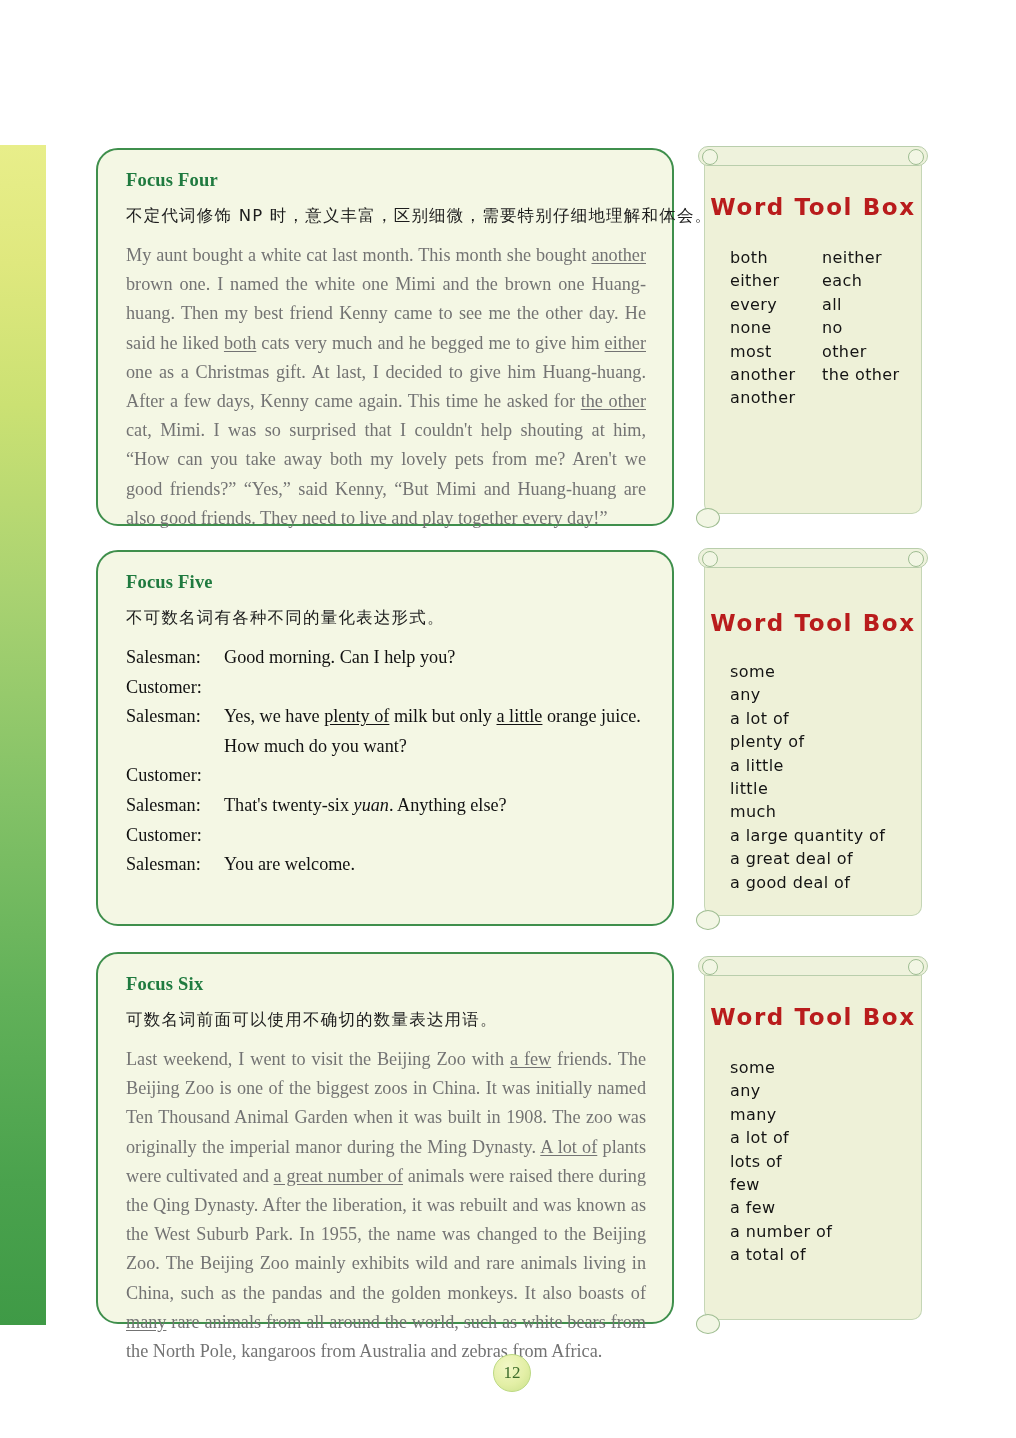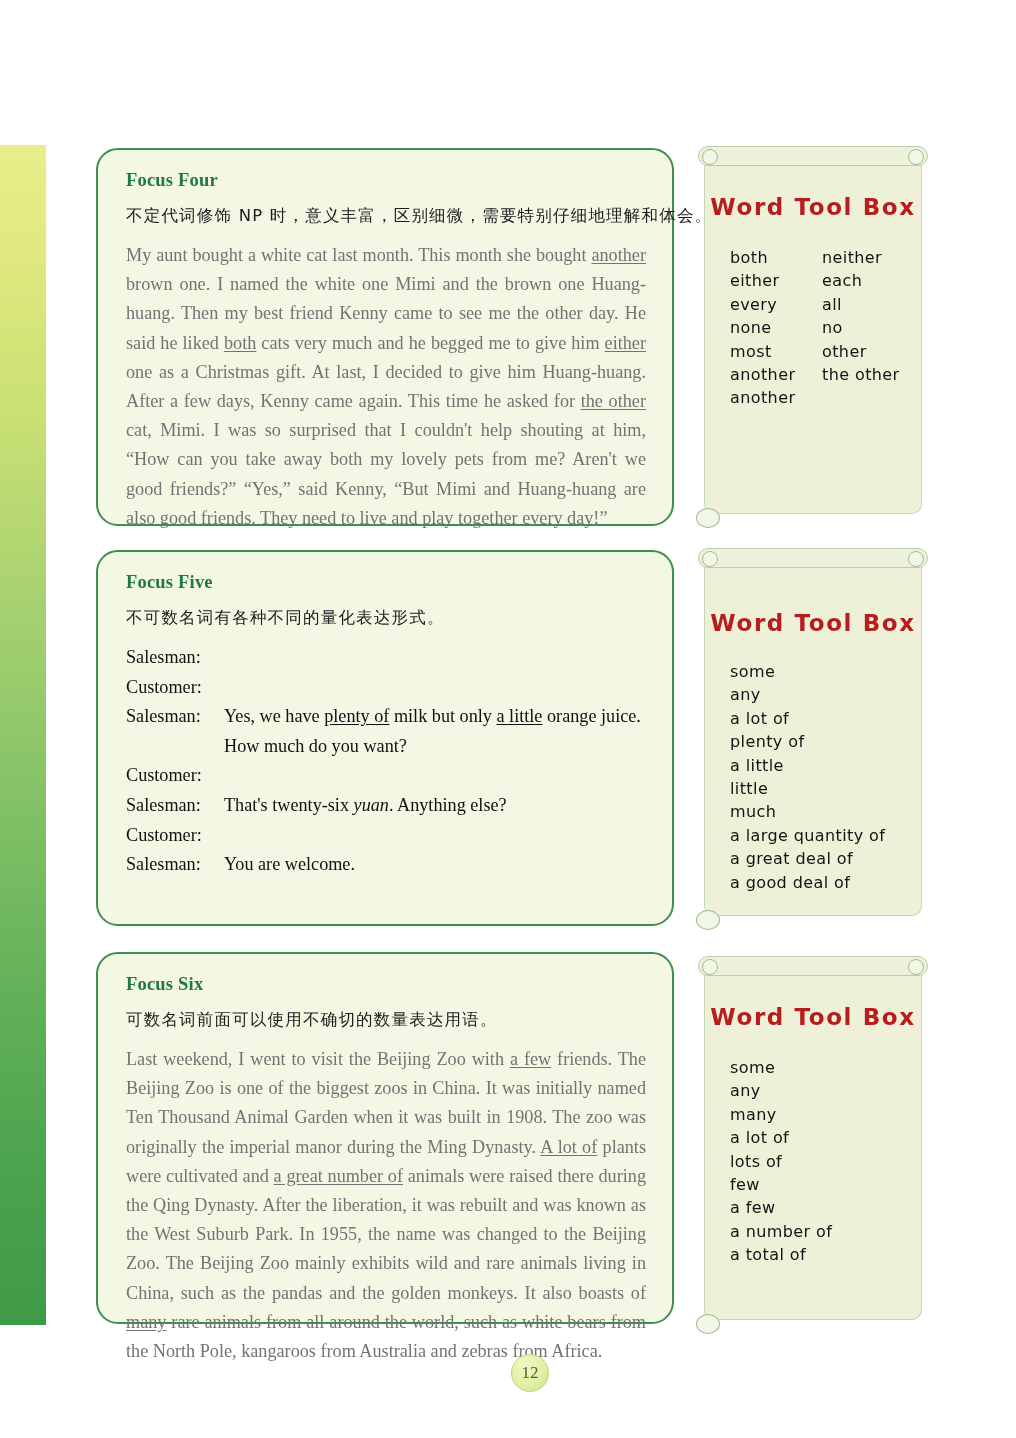--- a/index.html
+++ b/index.html
@@ -198,21 +198,21 @@
   .wtb-words.two-col {
     display: grid;
     grid-template-columns: 92px auto;
     grid-auto-flow: row;
   }
   .wtb-words.one-col .w-item { display: block; }
 
   
   #page-number {
     position: absolute;
-    left: 511px;
+    left: 493px;
     top: 1354px;
     width: 36px;
     height: 36px;
     border-radius: 50%;
     background: radial-gradient(circle at 38% 32%, #f2f7c6 0%, #e3efa6 55%, #c9e08a 100%);
     border: 1.5px solid #bcd982;
     display: flex;
     align-items: center;
     justify-content: center;
     font-family: "Liberation Serif", serif;
@@ -232,20 +232,21 @@
     <div class="cn-line">不定代词修饰 NP 时，意义丰富，区别细微，需要特别仔细地理解和体会。</div>
     <div class="body-text">My aunt bought a white cat last month. This month she bought <u>another</u> brown one. I named the white one Mimi and the brown one Huang-huang. Then my best friend Kenny came to see me the other day. He said he liked <u>both</u> cats very much and he begged me to give him <u>either</u> one as a Christmas gift. At last, I decided to give him Huang-huang. After a few days, Kenny came again. This time he asked for <u>the other</u> cat, Mimi. I was so surprised that I couldn't help shouting at him, “How can you take away both my lovely pets from me? Aren't we good friends?” “Yes,” said Kenny, “But Mimi and Huang-huang are also good friends. They need to live and play together every day!”</div>
   </div>
 
   <div class="focus-card" id="focus-five">
     <div class="focus-title">Focus Five</div>
     <div class="cn-line">不可数名词有各种不同的量化表达形式。</div>
     <div class="dialogue">
         <div class="dl-row">
           <div class="dl-speaker">Salesman:</div>
+          <div class="dl-line">Good morning. Can I help you?</div>
         </div>
         <div class="dl-row">
           <div class="dl-speaker">Customer:</div>
         </div>
         <div class="dl-row">
           <div class="dl-speaker">Salesman:</div>
           <div class="dl-line">Yes, we have <u>plenty of</u> milk but only <u>a little</u> orange juice. How much do you want?</div>
         </div>
         <div class="dl-row">
           <div class="dl-speaker">Customer:</div>

